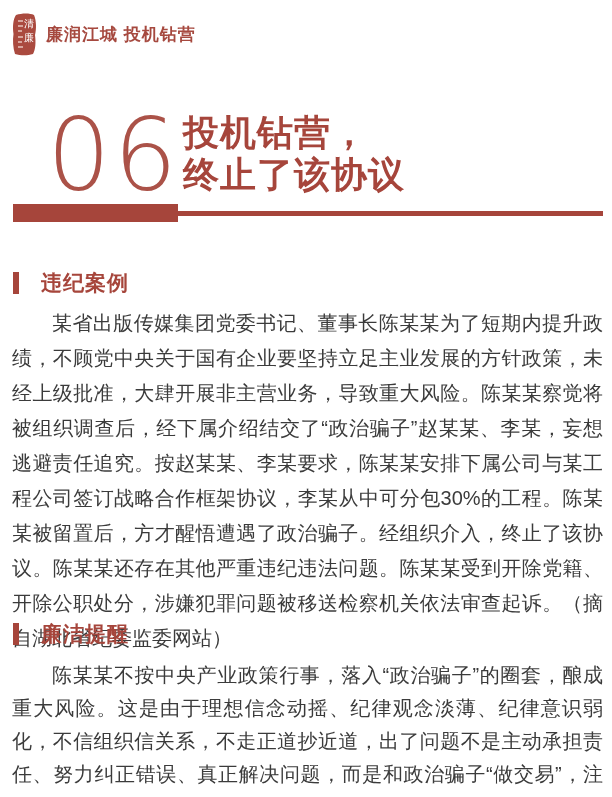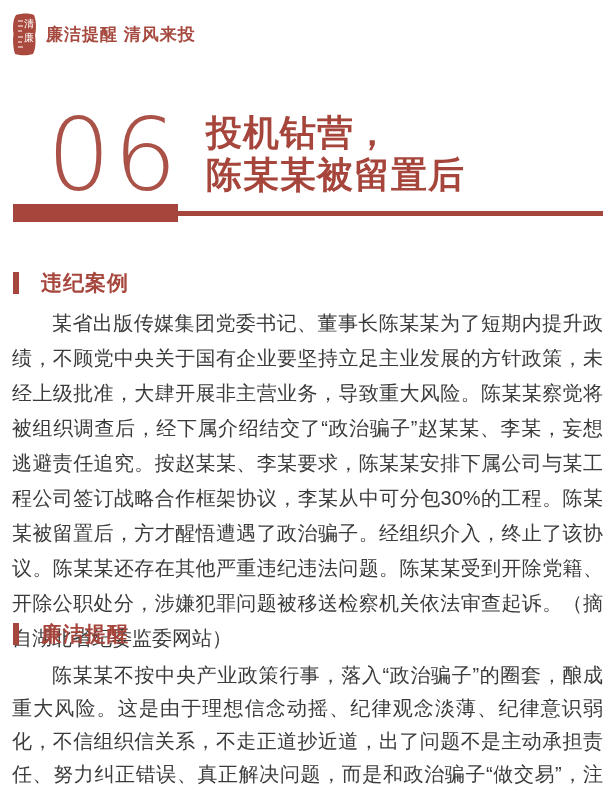--- a/index.html
+++ b/index.html
@@ -40,21 +40,21 @@
     top: 106px;
     font-family: "DejaVu Sans", sans-serif;
     font-weight: 200;
     font-size: 100px;
     line-height: 1.0;
     color: #ab5248;
     letter-spacing: 3px;
   }
   .chapter-title {
     position: absolute;
-    left: 206px;
+    left: 183px;
     top: 112px;
     font-size: 36px;
     font-weight: 700;
     line-height: 42px;
     color: #a6453b;
     letter-spacing: 1px;
     white-space: nowrap;
   }
 
   
@@ -114,28 +114,28 @@
 
 <div id="page">
 
   <div class="header">
     <svg class="seal" viewBox="0 0 25 43" xmlns="http://www.w3.org/2000/svg" aria-hidden="true">
       <path d="M4,2 C10,0 18,0 22,2 C24.5,8 24.5,16 23,22 C24,29 23.5,37 21,41 C15,43 8,42.5 3,41 C1,35 0.5,27 1.5,21 C0.5,14 1,6 4,2 Z" fill="#aa4a3f"></path>
       <text x="17" y="14" font-size="10" fill="#ffffff" text-anchor="middle" font-family="'Liberation Serif', serif" aria-label="清廉">清</text>
       <text x="17" y="28" font-size="10" fill="#ffffff" text-anchor="middle" font-family="'Liberation Serif', serif">廉</text>
       <path d="M6,8 L11,8 M6,13 L11,13 M6,18 L10,18 M6,24 L11,24 M6,29 L10,29 M6,34 L11,34" stroke="#e8c4bd" stroke-width="1.4" fill="none"></path>
     </svg>
-    <span class="brand">廉洁提醒 清风来投</span>
+    <span class="brand">廉润江城 投机钻营</span>
   </div>
 
   <div class="big-number">06</div>
 
   <div class="chapter-title">
     <div>投机钻营，</div>
-    <div>陈某某被留置后</div>
+    <div>终止了该协议</div>
   </div>
 
   <div class="divider">
     <div class="divider-thick"></div>
     <div class="divider-thin"></div>
   </div>
 
   <div class="section-heading" id="heading-case">
     <div class="marker"></div>
     <div class="heading-text">违纪案例</div>

